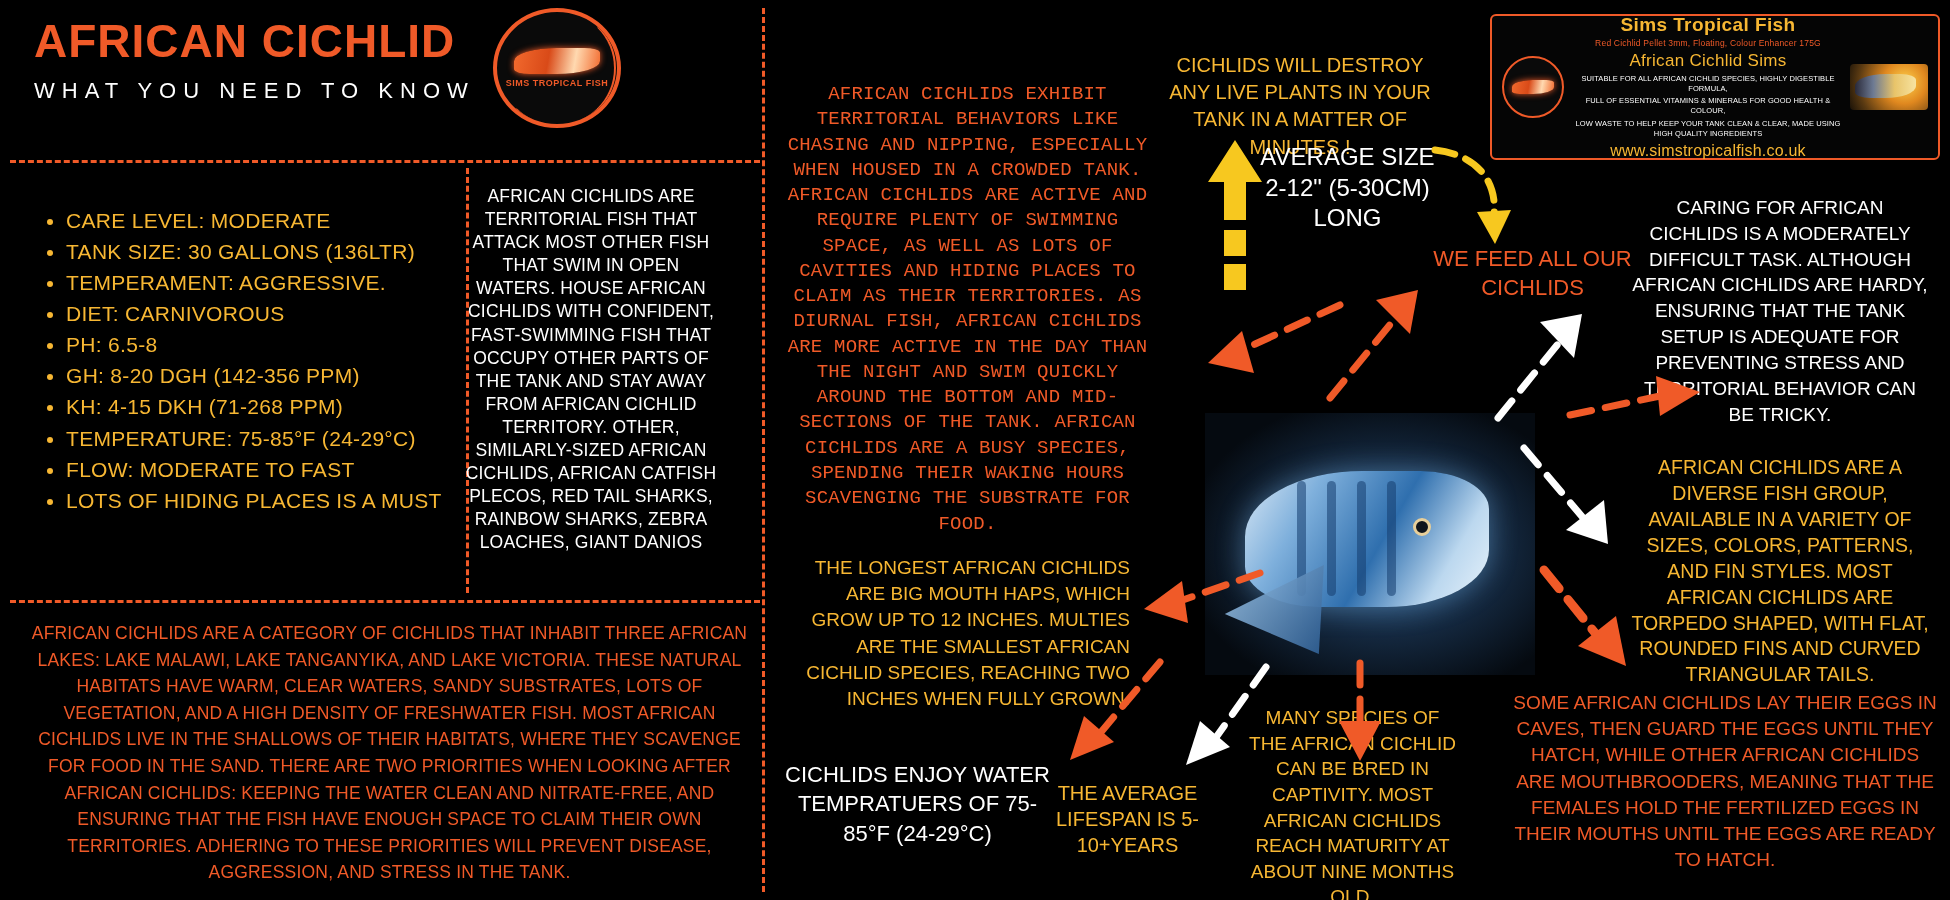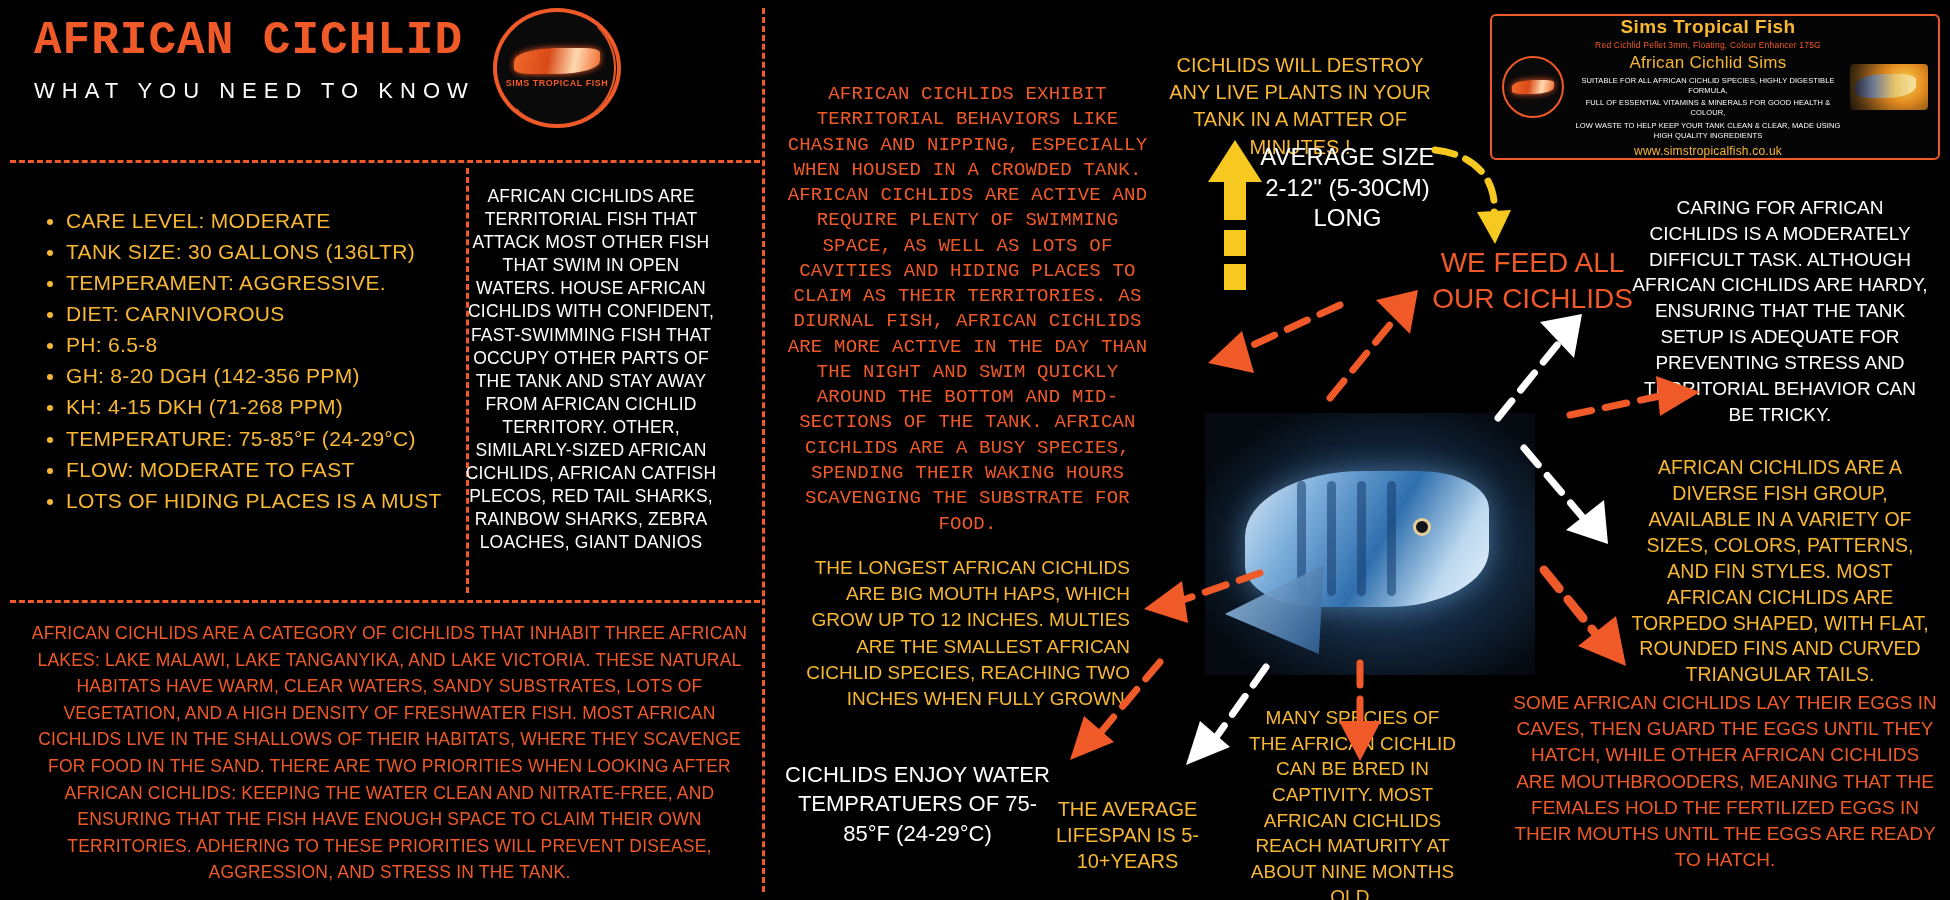--- a/index.html
+++ b/index.html
@@ -11,21 +11,21 @@
     overflow:hidden;
     position:relative;
   }
   .stage { position:relative; width:1950px; height:900px; }
 
   
   #title-block { position:absolute; left:34px; top:18px; width:450px; }
   #main-title {
     color:#f05a28; font-size:46px; font-weight:bold; letter-spacing:1px;
     text-transform:uppercase; line-height:1.0;
-    font-family:Liberation Mono, monospace;
+    font-family:Liberation Sans, sans-serif;
   }
   #sub-title {
     color:#ffffff; font-size:22px; letter-spacing:7px; margin-top:14px;
     text-transform:uppercase;
     font-family:"Liberation Sans Narrow","Liberation Sans",sans-serif;
   }
 
   
   #logo-badge {
     position:absolute; left:493px; top:8px; width:128px; height:120px;
@@ -107,40 +107,39 @@
     position:absolute; left:785px; top:760px; width:265px;
     color:#ffffff; font-size:22px; line-height:1.33; text-align:center;
     text-transform:uppercase;
     font-family:"Liberation Sans Narrow","Liberation Sans",sans-serif;
   }
   #lifespan-text {
     position:absolute; left:1050px; top:780px; width:155px;
     color:#f7b733; font-size:20px; line-height:1.3; text-align:center;
     text-transform:uppercase;
     font-family:"Liberation Sans Narrow","Liberation Sans",sans-serif;
-    margin-top:16px;
   }
 
   
   #destroy-text {
     position:absolute; left:1155px; top:28px; width:290px;
     color:#f7b733; font-size:20px; line-height:1.36; text-align:center;
     text-transform:uppercase;
     font-family:"Liberation Sans Narrow","Liberation Sans",sans-serif;
     margin-top:24px;
   }
   #avg-size-text {
     position:absolute; left:1255px; top:142px; width:185px;
     color:#ffffff; font-size:24px; line-height:1.28; text-align:center;
     text-transform:uppercase;
     font-family:"Liberation Sans Narrow","Liberation Sans",sans-serif;
   }
   #we-feed-text {
     position:absolute; left:1430px; top:245px; width:205px;
-    color:#f05a28; font-size:28px; line-height:1.3; text-align:center;
+    color:#f05a28; font-size:22px; line-height:1.3; text-align:center;
     text-transform:uppercase;
     font-family:"Liberation Sans Narrow","Liberation Sans",sans-serif;
   }
   #bred-text {
     position:absolute; left:1245px; top:705px; width:215px;
     color:#f7b733; font-size:19px; line-height:1.35; text-align:center;
     text-transform:uppercase;
     font-family:"Liberation Sans Narrow","Liberation Sans",sans-serif;
   }
 
@@ -181,21 +180,21 @@
   #product-brand {
     color:#f7b733; font-size:19px; font-weight:bold; letter-spacing:.4px;
     font-family:"Liberation Sans Narrow","Liberation Sans",sans-serif;
   }
   #product-desc { color:#f05a28; font-size:8.5px; margin-top:2px; letter-spacing:.2px; }
   #product-name {
     color:#f7b733; font-size:17px; margin-top:3px; letter-spacing:.3px;
     font-family:"Liberation Sans Narrow","Liberation Sans",sans-serif;
   }
   .product-fine { color:#ffffff; font-size:7.5px; line-height:1.3; margin-top:3px; letter-spacing:.1px; }
-  #product-url { color:#f7b733; font-size:12px; margin-top:4px; letter-spacing:.2px; }
+  #product-url { color:#f7b733; font-size:16px; margin-top:4px; letter-spacing:.2px; }
   #product-fish-img {
     width:78px; height:46px; flex:0 0 auto; margin-left:6px; border-radius:4px;
     background:
       radial-gradient(circle at 70% 40%, #ffd24d 0%, #e0881f 35%, #5a3a12 75%, #1a1208 100%);
     position:relative; overflow:hidden;
   }
   #product-fish-img::after {
     content:""; position:absolute; left:6%; top:22%; width:78%; height:52%;
     border-radius:50% 25% 50% 25%;
     background:linear-gradient(90deg,#2a2a3a 0%, #6d7a93 30%, #e8c46a 65%, #f7e3a0 100%);

